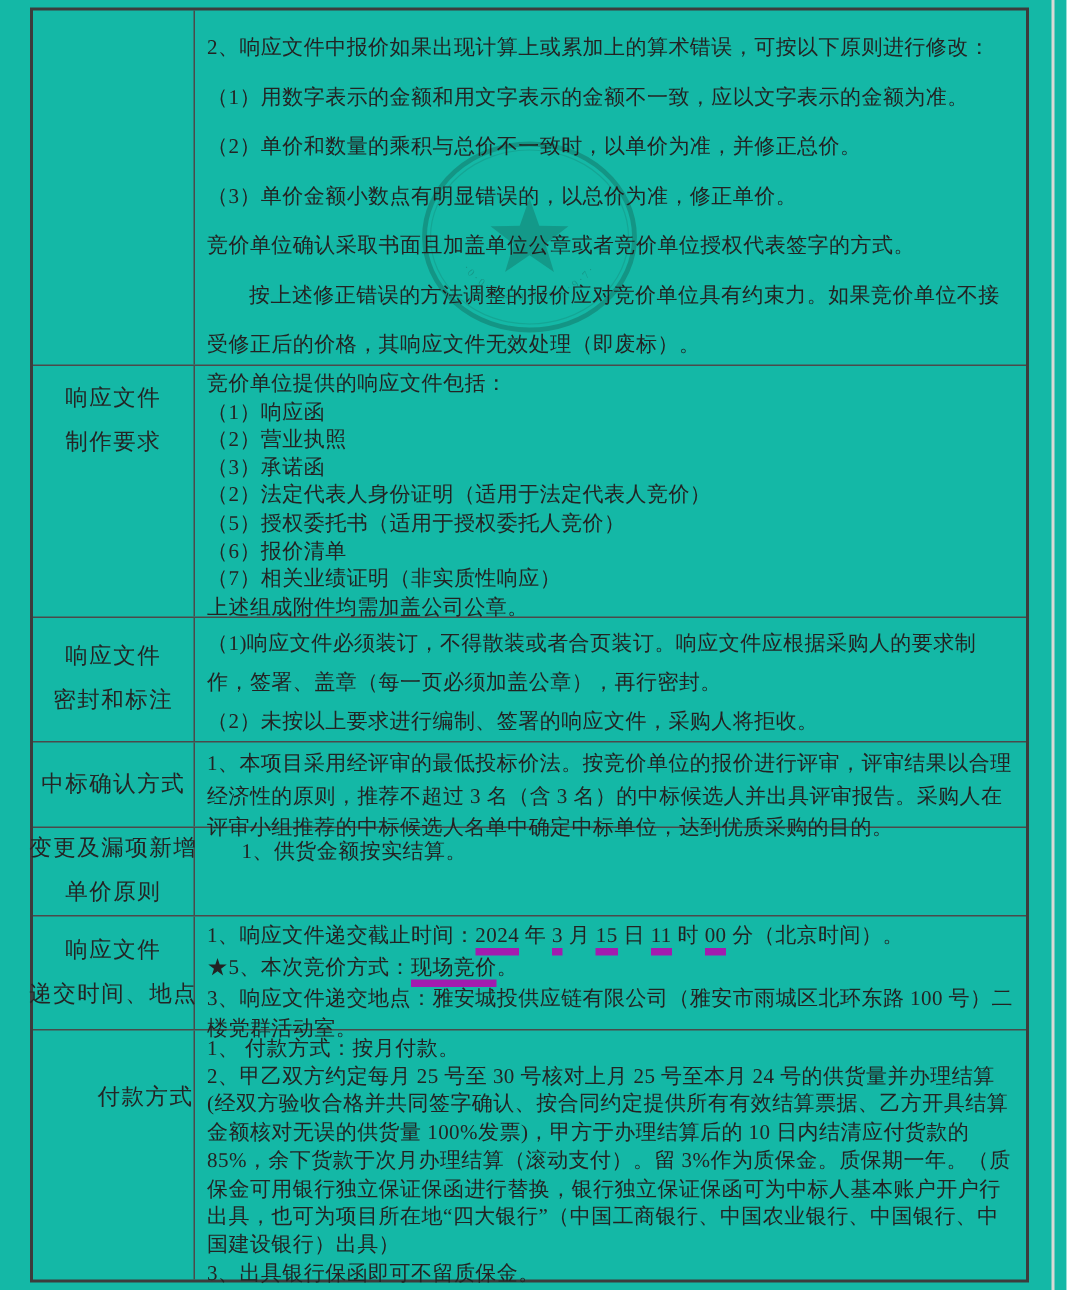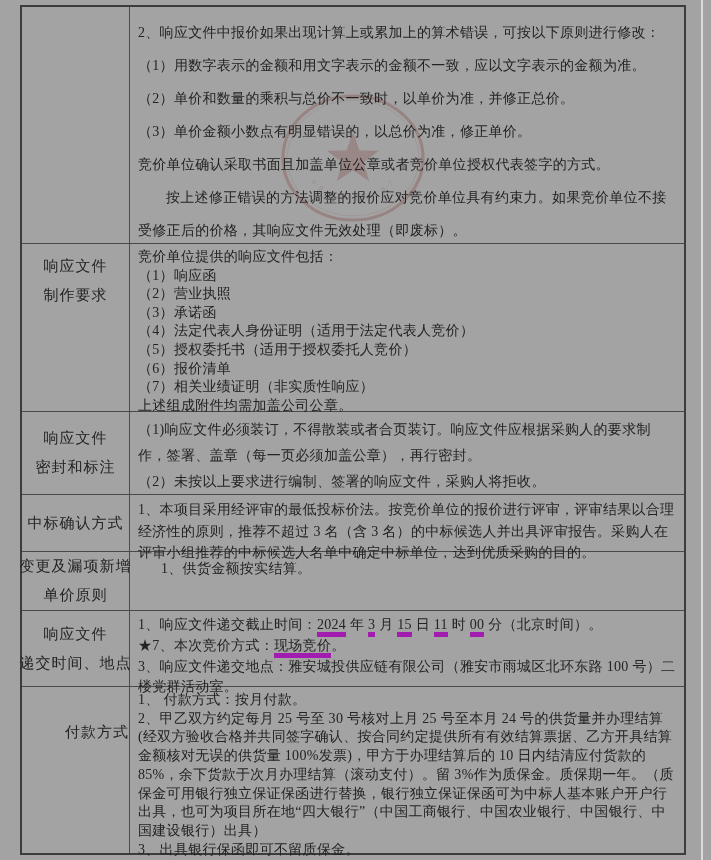--- a/index.html
+++ b/index.html
@@ -4,21 +4,21 @@
 <title>Scanned bidding document page</title>
 <style>
   html,body{margin:0;padding:0;}
   body{
     width:711px;height:860px;
     background:#fcfcfa;
     font-family:"Liberation Serif", serif;
     color:#222;
     -webkit-font-smoothing:antialiased;
   }
-  .page{position:relative;width:711px;height:860px;overflow:hidden;background:#a3a3a3;}
+  .page{position:relative;width:711px;height:860px;overflow:hidden;background:#14b8a6;}
   .scan-edge{position:absolute;left:701px;top:0;width:2px;height:860px;background:#d9d9d5;}
 
   .doc-table{
     position:absolute;left:20px;top:5px;width:666px;
     border:2px solid #3c3c3c;border-top-width:2.5px;
     box-sizing:border-box;background:transparent;
   }
   .row{display:flex;box-sizing:border-box;border-top:1.5px solid #4a4a4a;}
   .row.r0{border-top:none;}
   .r0{height:236px}.r1{height:168px}.r2{height:83px}.r3{height:57px}
@@ -76,21 +76,21 @@
       <div class="row r1">
         <div class="label-cell">
           <div class="label-line">响应文件</div>
           <div class="label-line">制作要求</div>
         </div>
         <div class="content-cell">
           <p class="para"><span>竞价单位提供的响应文件包括：</span></p>
           <p class="para"><span>（1）响应函</span></p>
           <p class="para"><span>（2）营业执照</span></p>
           <p class="para"><span>（3）承诺函</span></p>
-          <p class="para"><span>（4）法定代表人身份证明（适用于法定代表人竞价）</span></p>
+          <p class="para"><span>（2）法定代表人身份证明（适用于法定代表人竞价）</span></p>
           <p class="para"><span>（5）授权委托书（适用于授权委托人竞价）</span></p>
           <p class="para"><span>（6）报价清单</span></p>
           <p class="para"><span>（7）相关业绩证明（非实质性响应）</span></p>
           <p class="para"><span>上述组成附件均需加盖公司公章。</span></p>
         </div>
       </div>
       <div class="row r2">
         <div class="label-cell">
           <div class="label-line">响应文件</div>
           <div class="label-line">密封和标注</div>
@@ -117,21 +117,21 @@
           <p class="para"><span>1、供货金额按实结算。</span></p>
         </div>
       </div>
       <div class="row r5">
         <div class="label-cell">
           <div class="label-line">响应文件</div>
           <div class="label-line">递交时间、地点</div>
         </div>
         <div class="content-cell">
           <p class="para"><span>1、响应文件递交截止时间：</span><span class="u">2024</span><span> 年 </span><span class="u">3</span><span> 月 </span><span class="u">15</span><span> 日 </span><span class="u">11</span><span> 时 </span><span class="u">00</span><span> 分（北京时间）。</span></p>
-          <p class="para"><span>★7、本次竞价方式：</span><span class="u">现场竞价</span><span>。</span></p>
+          <p class="para"><span>★5、本次竞价方式：</span><span class="u">现场竞价</span><span>。</span></p>
           <p class="para"><span>3、响应文件递交地点：雅安城投供应链有限公司（雅安市雨城区北环东路 100 号）二楼党群活动室。</span></p>
         </div>
       </div>
       <div class="row r6">
         <div class="label-cell">
           <div class="label-line">付款方式</div>
         </div>
         <div class="content-cell">
           <p class="para"><span>1、 付款方式：按月付款。</span></p>
           <p class="para"><span>2、甲乙双方约定每月 25 号至 30 号核对上月 25 号至本月 24 号的供货量并办理结算(经双方验收合格并共同签字确认、按合同约定提供所有有效结算票据、乙方开具结算金额核对无误的供货量 100%发票)，甲方于办理结算后的 10 日内结清应付货款的 85%，余下货款于次月办理结算（滚动支付）。留 3%作为质保金。质保期一年。（质保金可用银行独立保证保函进行替换，银行独立保证保函可为中标人基本账户开户行出具，也可为项目所在地“四大银行”（中国工商银行、中国农业银行、中国银行、中国建设银行）出具）</span></p>

